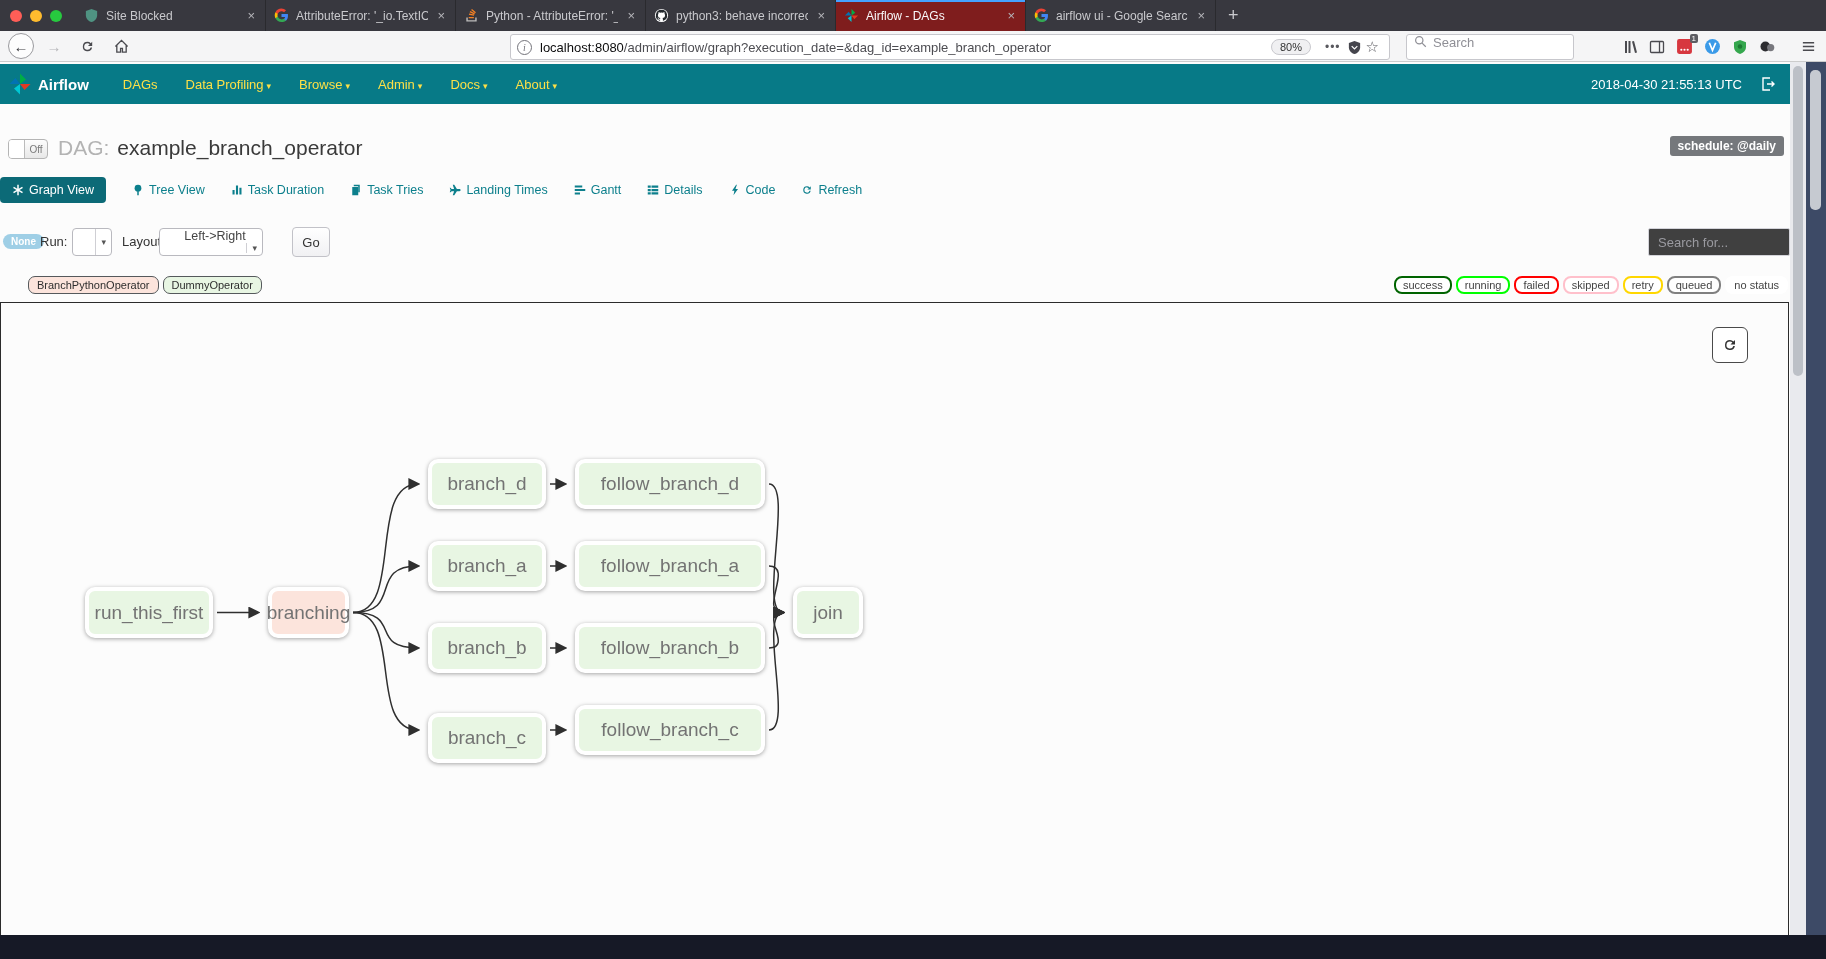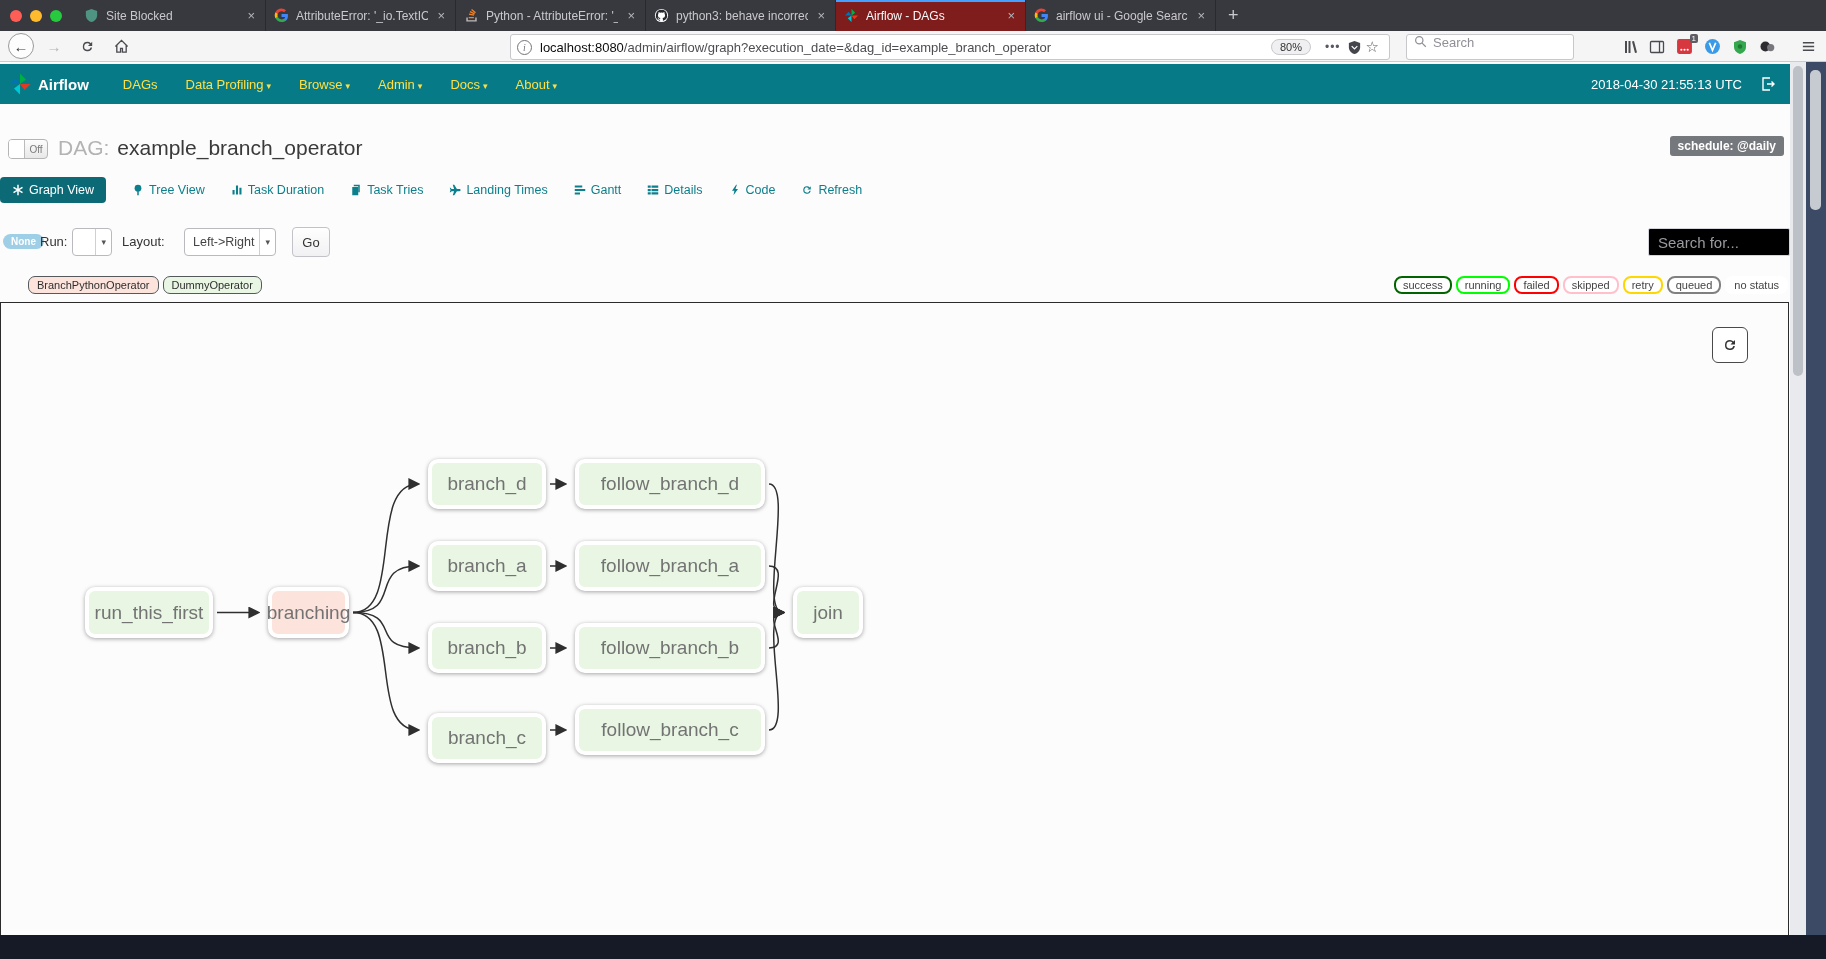--- a/index.html
+++ b/index.html
@@ -63,21 +63,21 @@
   .vt { display:flex; align-items:center; gap:5px; color:#0c7f8c; font-size:12.5px; text-decoration:none; cursor:pointer; }
   .vt svg { width:12px; height:12px; fill:currentColor; }
   .vt.active { background:#0c6a77; color:#fff; border-radius:4px; padding:6px 12px; }
 
   .controls { position:absolute; left:0; top:164px; width:1790px; height:32px; }
   .nonebadge { position:absolute; left:3px; top:8px; background:#9fcfe6; color:#fff; font-size:10px; font-weight:bold; padding:2px 8px; border-radius:9px; }
   .clabel { position:absolute; top:8px; font-size:13px; color:#333; }
   .fakesel { position:absolute; top:2px; height:28px; background:#fff; border:1px solid #b9b9bf; border-radius:4px; display:flex; align-items:center; font-size:12.5px; color:#444; }
   .fakesel .selcaret { margin-left:auto; border-left:1px solid #cfcfd4; align-self:stretch; display:flex; align-items:center; padding:0 5px; font-size:9px; color:#555; }
   .gobtn { position:absolute; left:267px; top:1px; width:38px; height:30px; background:linear-gradient(#fff,#f1f1f3); border:1px solid #c2c2c8; border-radius:4px; font-size:13px; color:#333; display:flex; align-items:center; justify-content:center; }
-  .searchfor { position:absolute; right:0; top:2px; width:142px; height:28px; border:1px solid #d4d4da; border-radius:2px; background:#000000; font-size:15px; color:#9a9aa0; padding:0 9px; display:flex; align-items:center; }
+  .searchfor { position:absolute; right:0; top:2px; width:142px; height:28px; border:1px solid #d4d4da; border-radius:2px; background:#404040; font-size:13px; color:#9a9aa0; padding:0 9px; display:flex; align-items:center; }
 
   .legendrow { position:absolute; left:0; top:214px; width:1790px; height:20px; }
   .oplegend { position:absolute; left:3px; top:0; display:flex; gap:4px;margin-left:25px; }
   .op-pill { border:1px solid #55595c; border-radius:7px; font-size:11px; color:#2e2e2e; padding:2px 8px; }
   .stlegend { position:absolute; right:2px; top:0; display:flex; gap:4px; align-items:center; }
   .status-pill { background:#fff; border:2px solid #fff; border-radius:8px; font-size:11px; color:#444; padding:1px 7px; white-space:nowrap; }
 
   .canvas { position:absolute; left:0; top:240px; width:1789px; height:640px; border:1px solid #2b2b2b; border-bottom:none; background:#fcfcfc; }
   .canvas svg.edges { position:absolute; left:0; top:0; }
   .node { position:absolute; display:flex; align-items:center; justify-content:center; font-size:19px; color:#737373; border:4px solid #fff; border-radius:10px; box-shadow:0 1px 4px rgba(0,0,0,.35); cursor:pointer; white-space:nowrap; }
@@ -331,21 +331,21 @@
     </div>
 
     <div class="controls">
       <span class="nonebadge">None</span>
       <span class="clabel" style="left:40px">Run:</span>
       <div class="fakesel" style="left:72px; width:40px;">
         <span style="padding-left:6px"></span>
         <span class="selcaret">▾</span>
       </div>
       <span class="clabel" style="left:122px">Layout:</span>
-      <div class="fakesel" style="left:184px; width:92px;">
+      <div class="fakesel" style="left:159px; width:104px;flex-direction:column;">
         <span style="padding-left:8px">Left-&gt;Right</span>
         <span class="selcaret">▾</span>
       </div>
       <div class="gobtn" style="left:292px">Go</div>
       <div class="searchfor">Search for...</div>
     </div>
 
     <div class="legendrow">
       <div class="oplegend" id="op-legend">
           <span class="op-pill" style="background: rgb(252, 228, 220);">BranchPythonOperator</span>

